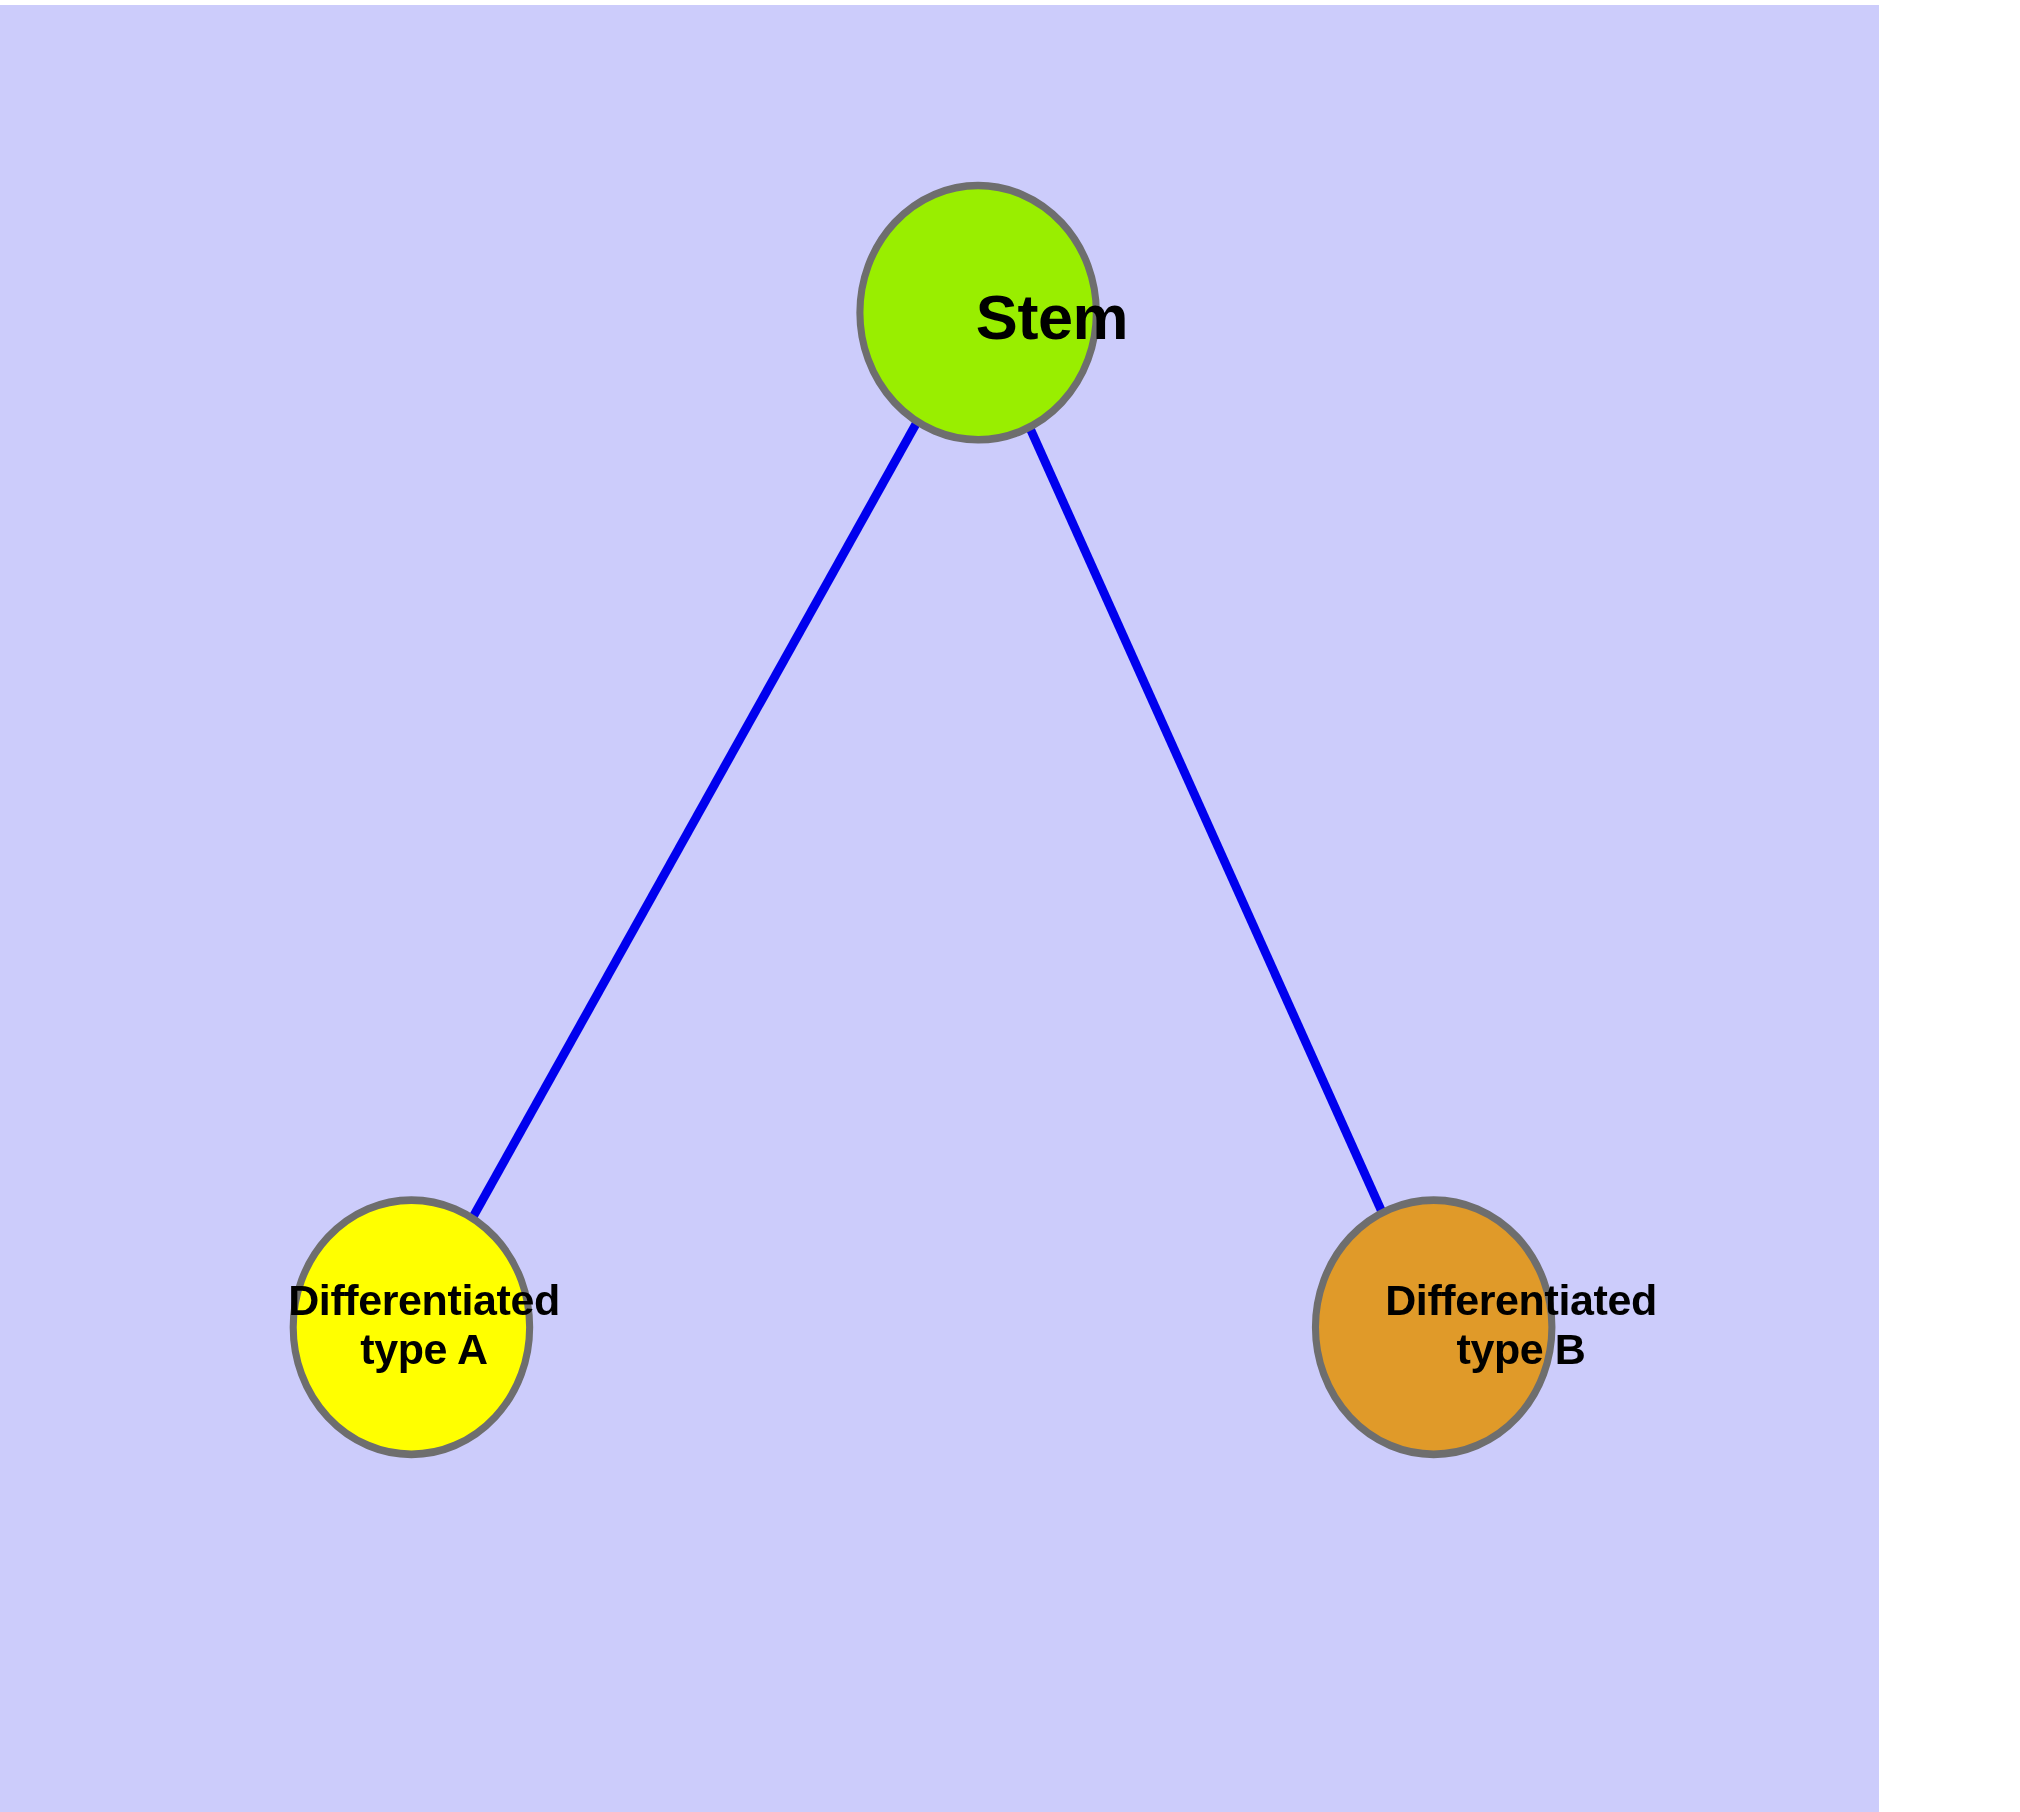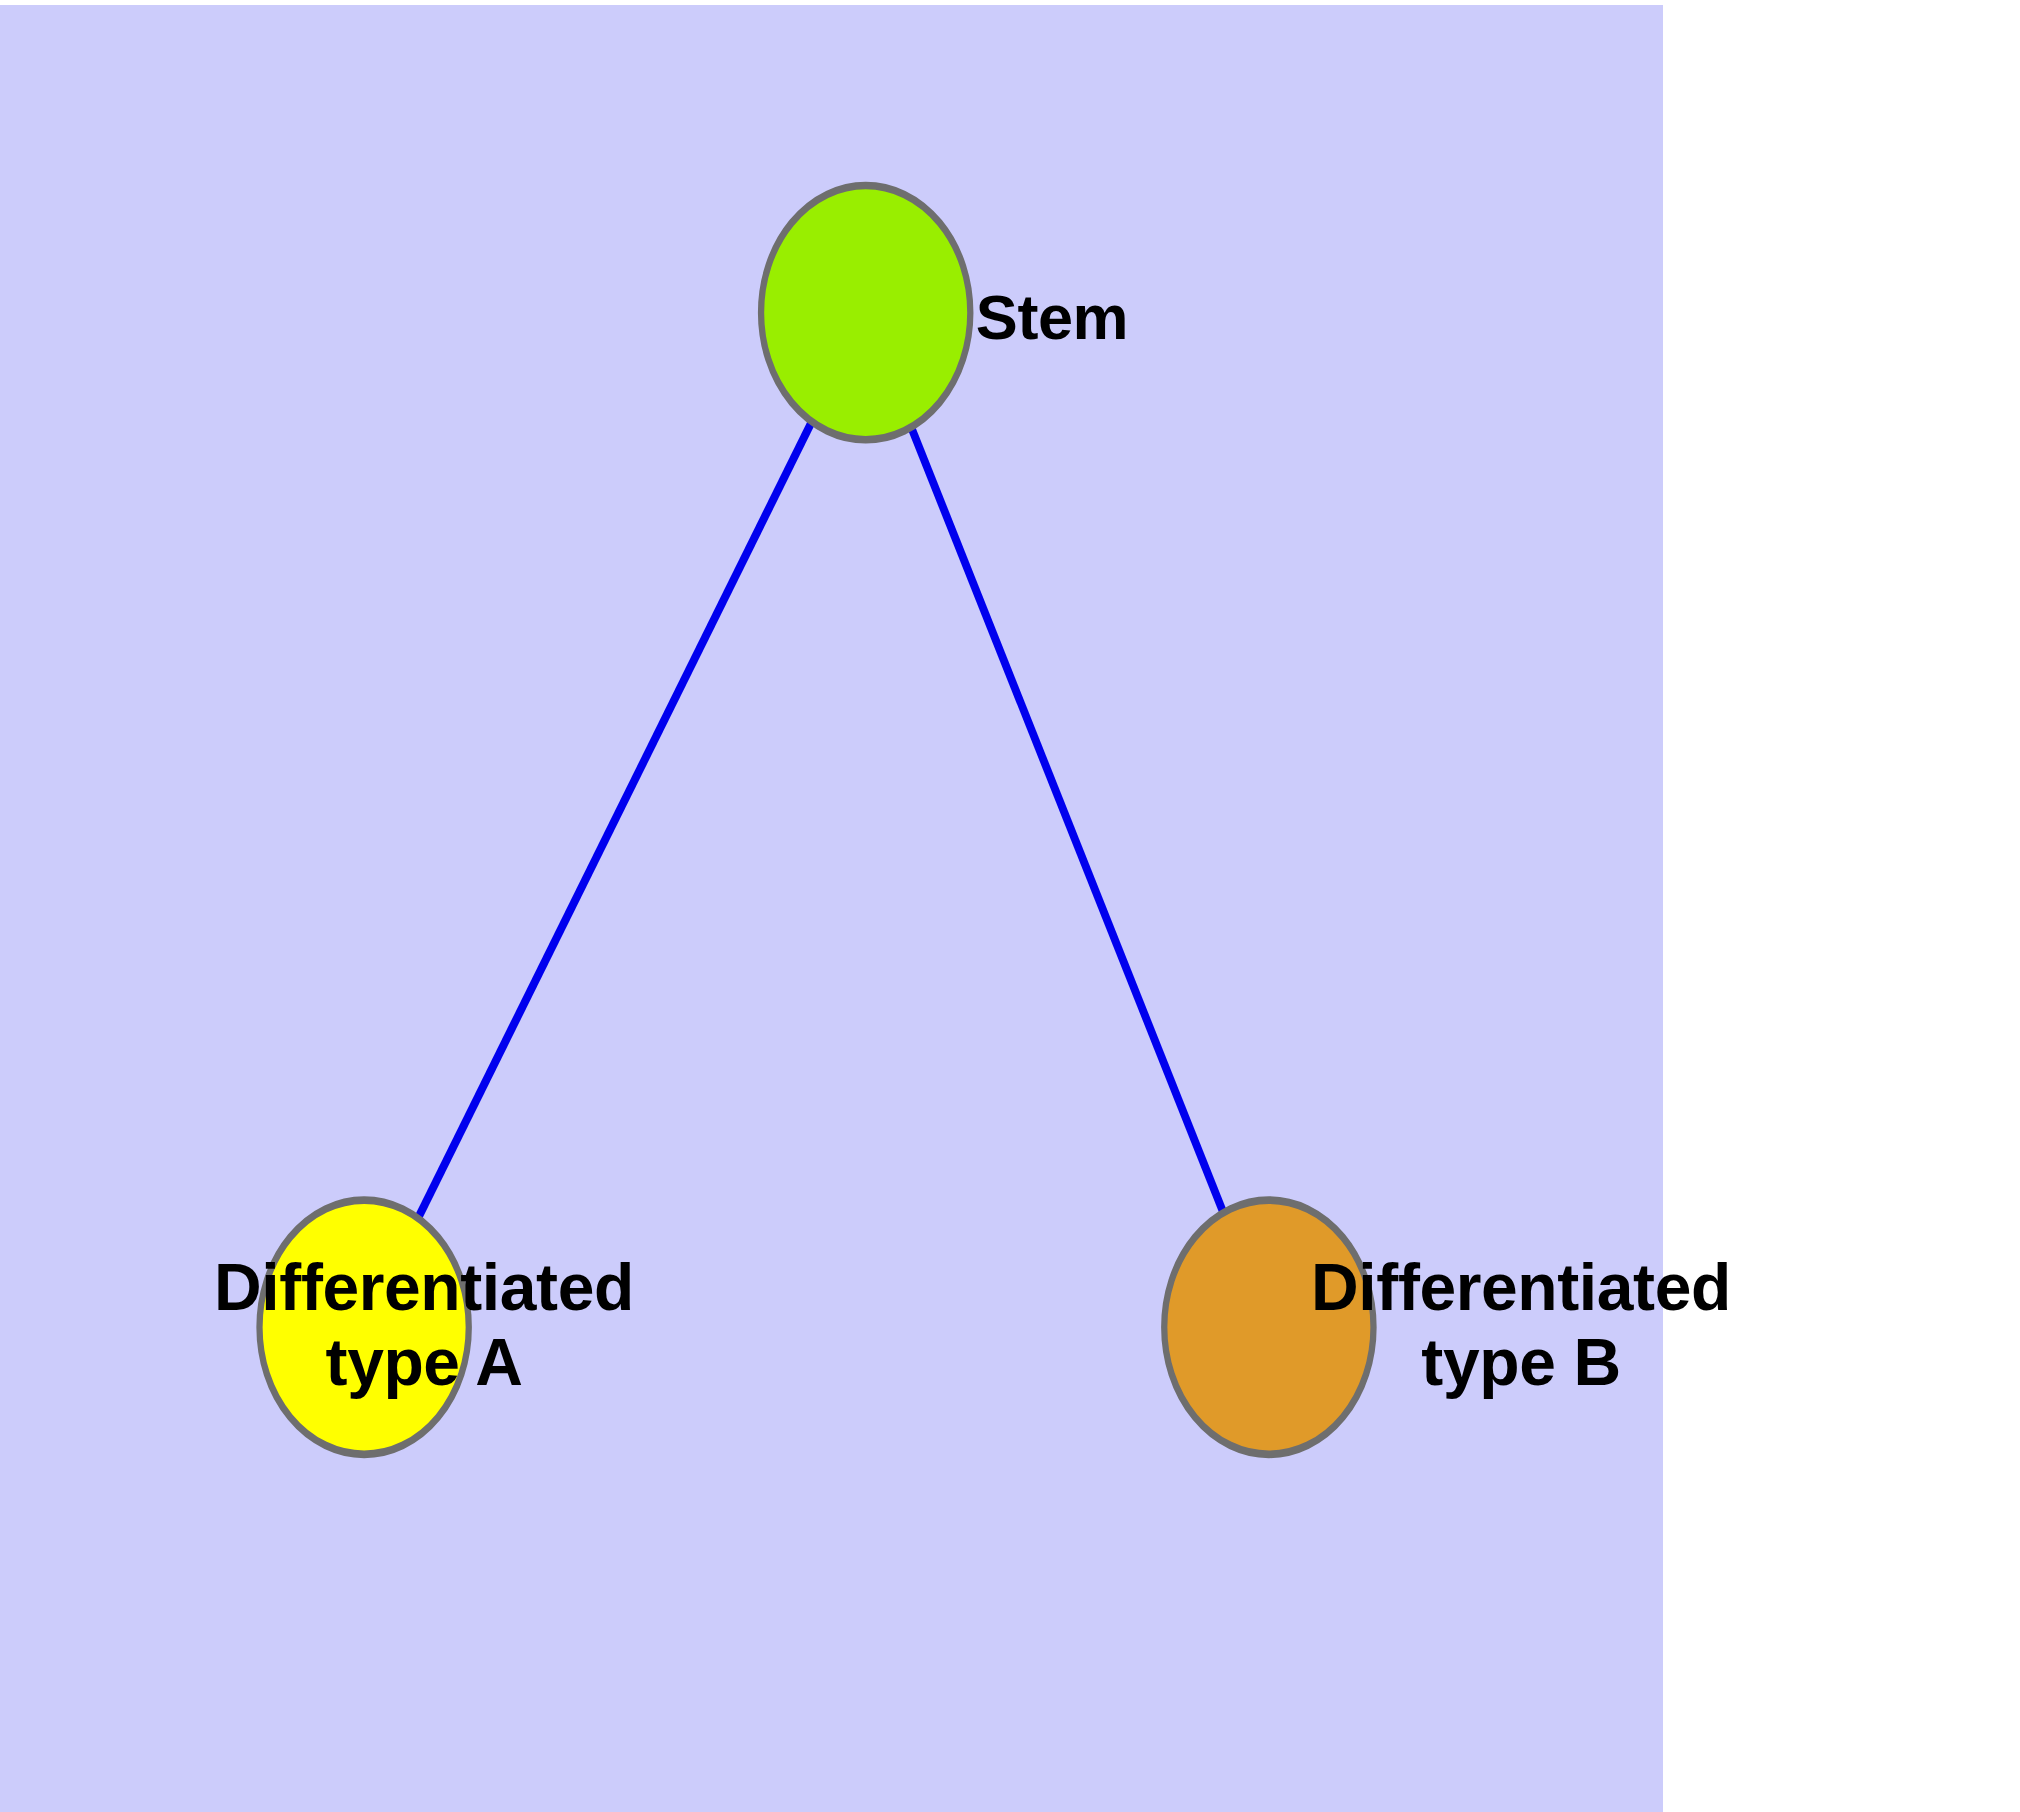--- a/index.html
+++ b/index.html
@@ -12,21 +12,21 @@
     width: 2021px;
     height: 1812px;
     background: #ffffff;
     overflow: hidden;
     font-family: "Liberation Sans", sans-serif;
   }
   #plot-area {
     position: absolute;
     left: 0;
     top: 5.1px;
-    width: 1663px;
+    width: 1879px;
     height: 1807px;
     background: #ccccfb;
   }
   svg.graph {
     position: absolute;
     left: 0;
     top: 0;
     width: 100%;
     height: 100%;
     display: block;
@@ -36,21 +36,21 @@
     transform: translate(-50%, -50%);
     white-space: pre;
     text-align: center;
     color: #000000;
     font-weight: bold;
     line-height: 1.14;
     pointer-events: none;
     letter-spacing: -0.4px;
   }
   .label-stem { font-size: 63px; }
-  .label-leaf { font-size: 66px; }
+  .label-leaf { font-size: 43px; }
 </style>
 </head>
 <body>
 
 <div id="canvas">
   <div id="plot-area">
     <svg class="graph" viewBox="0 0 2384 2132" preserveAspectRatio="none">
       <g>
         <line x1="1241" y1="363" x2="522" y2="1560" stroke="#0000ee" stroke-width="11" stroke-linecap="butt"></line>
         <line x1="1241" y1="363" x2="1819" y2="1560" stroke="#0000ee" stroke-width="11" stroke-linecap="butt"></line>

